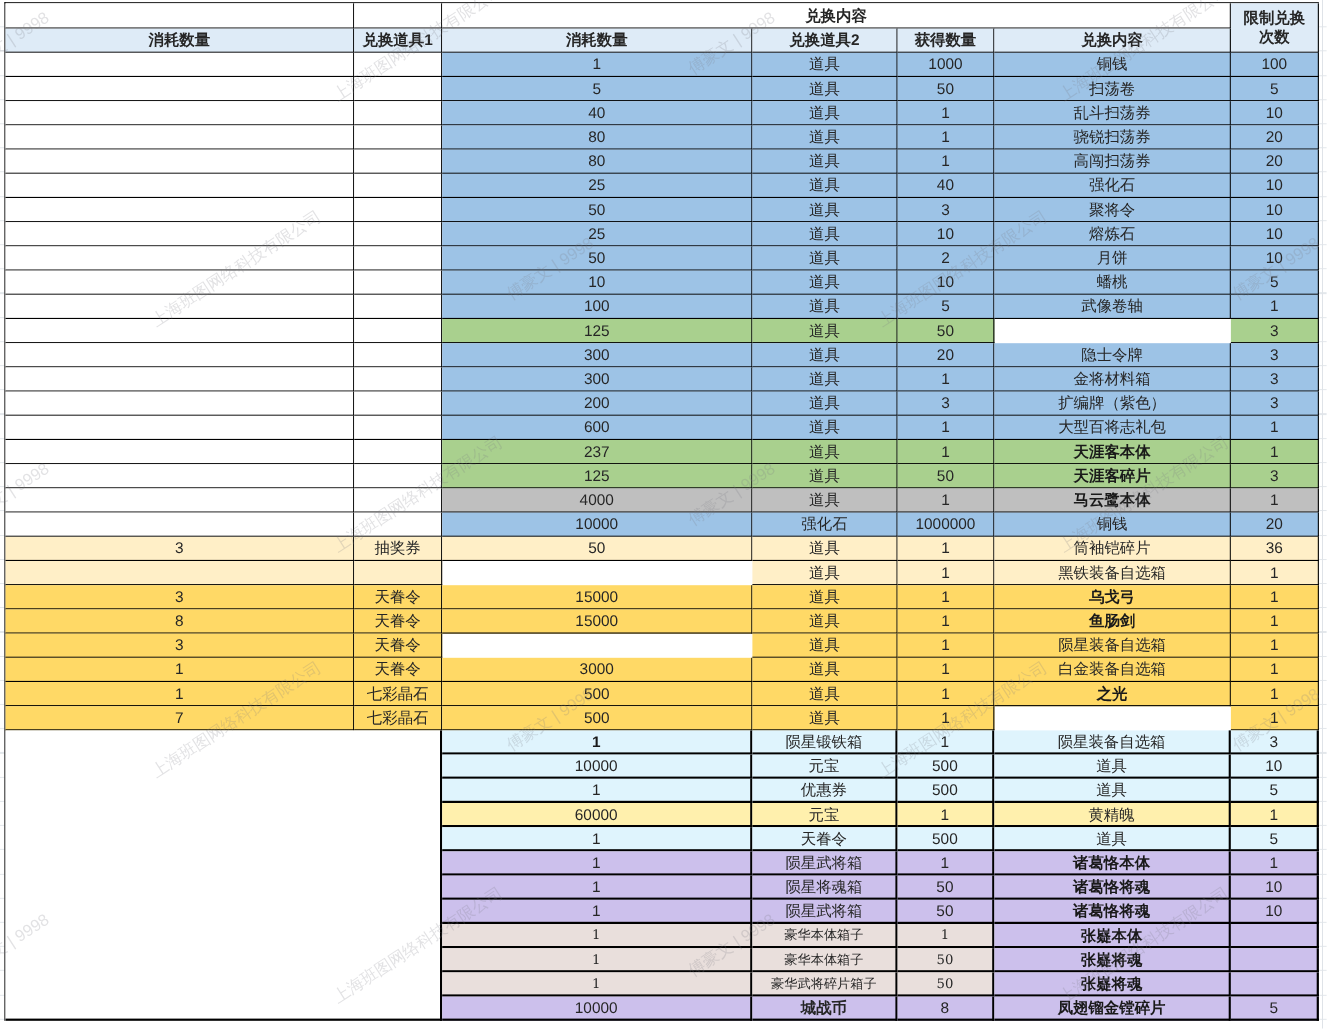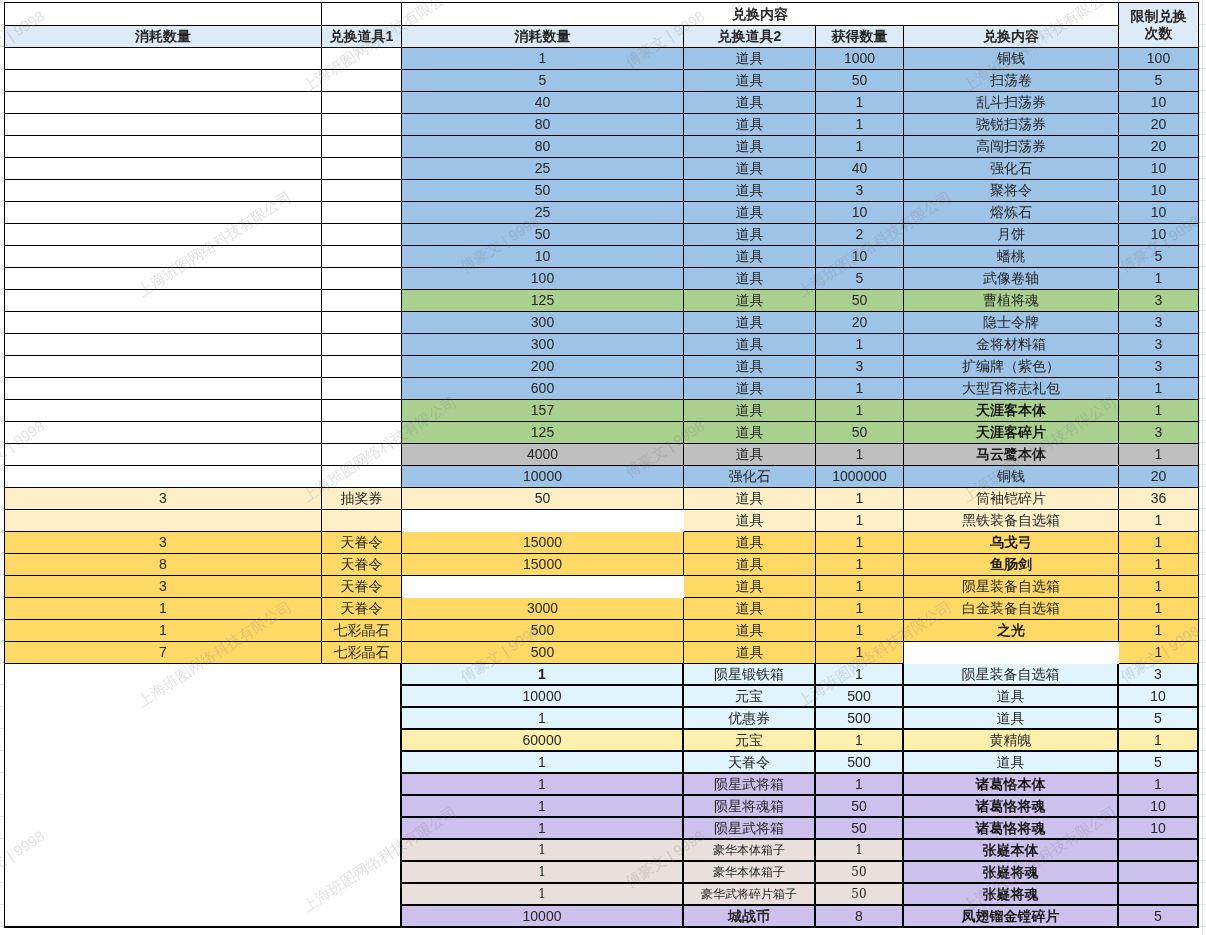--- a/index.html
+++ b/index.html
@@ -155,21 +155,20 @@
       <div class="cell bg-blue" style="grid-area: 13 / 3;">100</div>
       <div class="cell bg-blue" style="grid-area: 13 / 4;">道具</div>
       <div class="cell bg-blue" style="grid-area: 13 / 5;">5</div>
       <div class="cell bg-blue" style="grid-area: 13 / 6;">武像卷轴</div>
       <div class="cell bg-blue" style="grid-area: 13 / 7;">1</div>
       <div class="cell bg-white" style="grid-area: 14 / 1;"></div>
       <div class="cell bg-white" style="grid-area: 14 / 2;"></div>
       <div class="cell bg-green" style="grid-area: 14 / 3;">125</div>
       <div class="cell bg-green" style="grid-area: 14 / 4;">道具</div>
       <div class="cell bg-green" style="grid-area: 14 / 5;">50</div>
-      <div class="cell bg-green" style="grid-area: 14 / 6;">曹植将魂</div>
       <div class="cell bg-green" style="grid-area: 14 / 7;">3</div>
       <div class="cell bg-white" style="grid-area: 15 / 1;"></div>
       <div class="cell bg-white" style="grid-area: 15 / 2;"></div>
       <div class="cell bg-blue" style="grid-area: 15 / 3;">300</div>
       <div class="cell bg-blue" style="grid-area: 15 / 4;">道具</div>
       <div class="cell bg-blue" style="grid-area: 15 / 5;">20</div>
       <div class="cell bg-blue" style="grid-area: 15 / 6;">隐士令牌</div>
       <div class="cell bg-blue" style="grid-area: 15 / 7;">3</div>
       <div class="cell bg-white" style="grid-area: 16 / 1;"></div>
       <div class="cell bg-white" style="grid-area: 16 / 2;"></div>
@@ -187,21 +186,21 @@
       <div class="cell bg-blue" style="grid-area: 17 / 7;">3</div>
       <div class="cell bg-white" style="grid-area: 18 / 1;"></div>
       <div class="cell bg-white" style="grid-area: 18 / 2;"></div>
       <div class="cell bg-blue" style="grid-area: 18 / 3; text-align: right;">600</div>
       <div class="cell bg-blue" style="grid-area: 18 / 4;">道具</div>
       <div class="cell bg-blue" style="grid-area: 18 / 5;">1</div>
       <div class="cell bg-blue" style="grid-area: 18 / 6;">大型百将志礼包</div>
       <div class="cell bg-blue" style="grid-area: 18 / 7;">1</div>
       <div class="cell bg-white" style="grid-area: 19 / 1;"></div>
       <div class="cell bg-white" style="grid-area: 19 / 2;"></div>
-      <div class="cell bg-green" style="grid-area: 19 / 3;">157</div>
+      <div class="cell bg-green" style="grid-area: 19 / 3;">237</div>
       <div class="cell bg-green" style="grid-area: 19 / 4;">道具</div>
       <div class="cell bg-green" style="grid-area: 19 / 5;">1</div>
       <div class="cell bg-green bold" style="grid-area: 19 / 6;">天涯客本体</div>
       <div class="cell bg-green" style="grid-area: 19 / 7;">1</div>
       <div class="cell bg-white" style="grid-area: 20 / 1;"></div>
       <div class="cell bg-white" style="grid-area: 20 / 2;"></div>
       <div class="cell bg-green" style="grid-area: 20 / 3;">125</div>
       <div class="cell bg-green" style="grid-area: 20 / 4;">道具</div>
       <div class="cell bg-green" style="grid-area: 20 / 5;">50</div>
       <div class="cell bg-green bold" style="grid-area: 20 / 6;">天涯客碎片</div>

